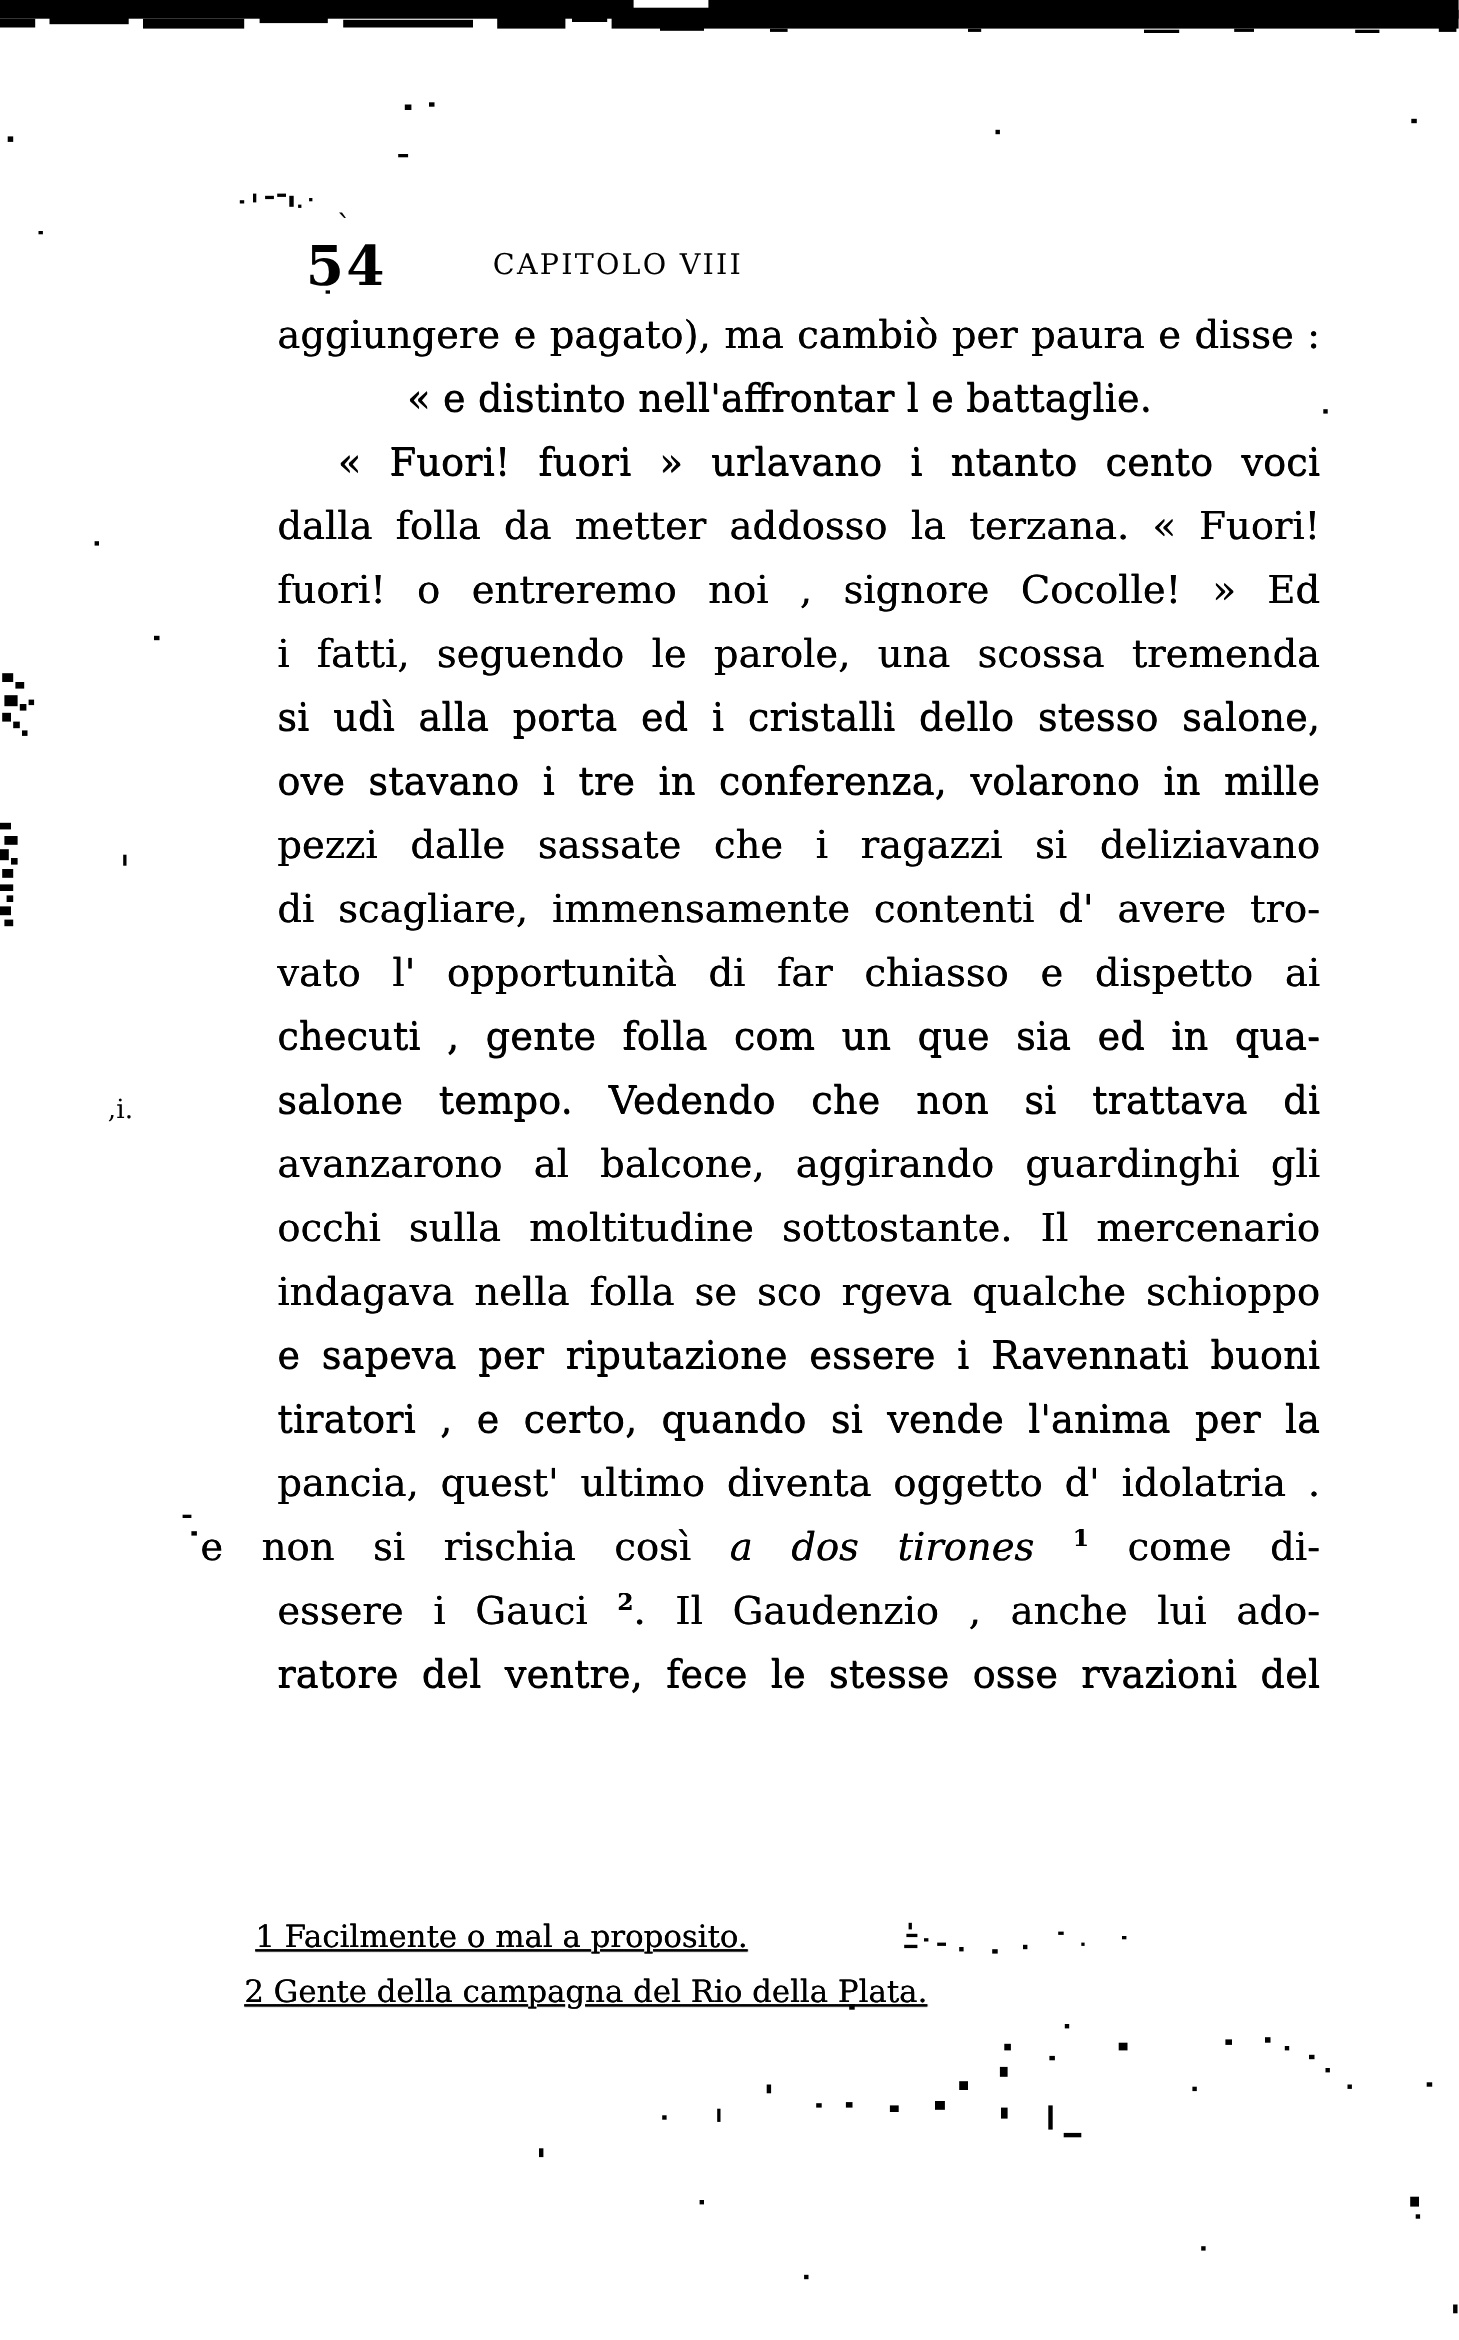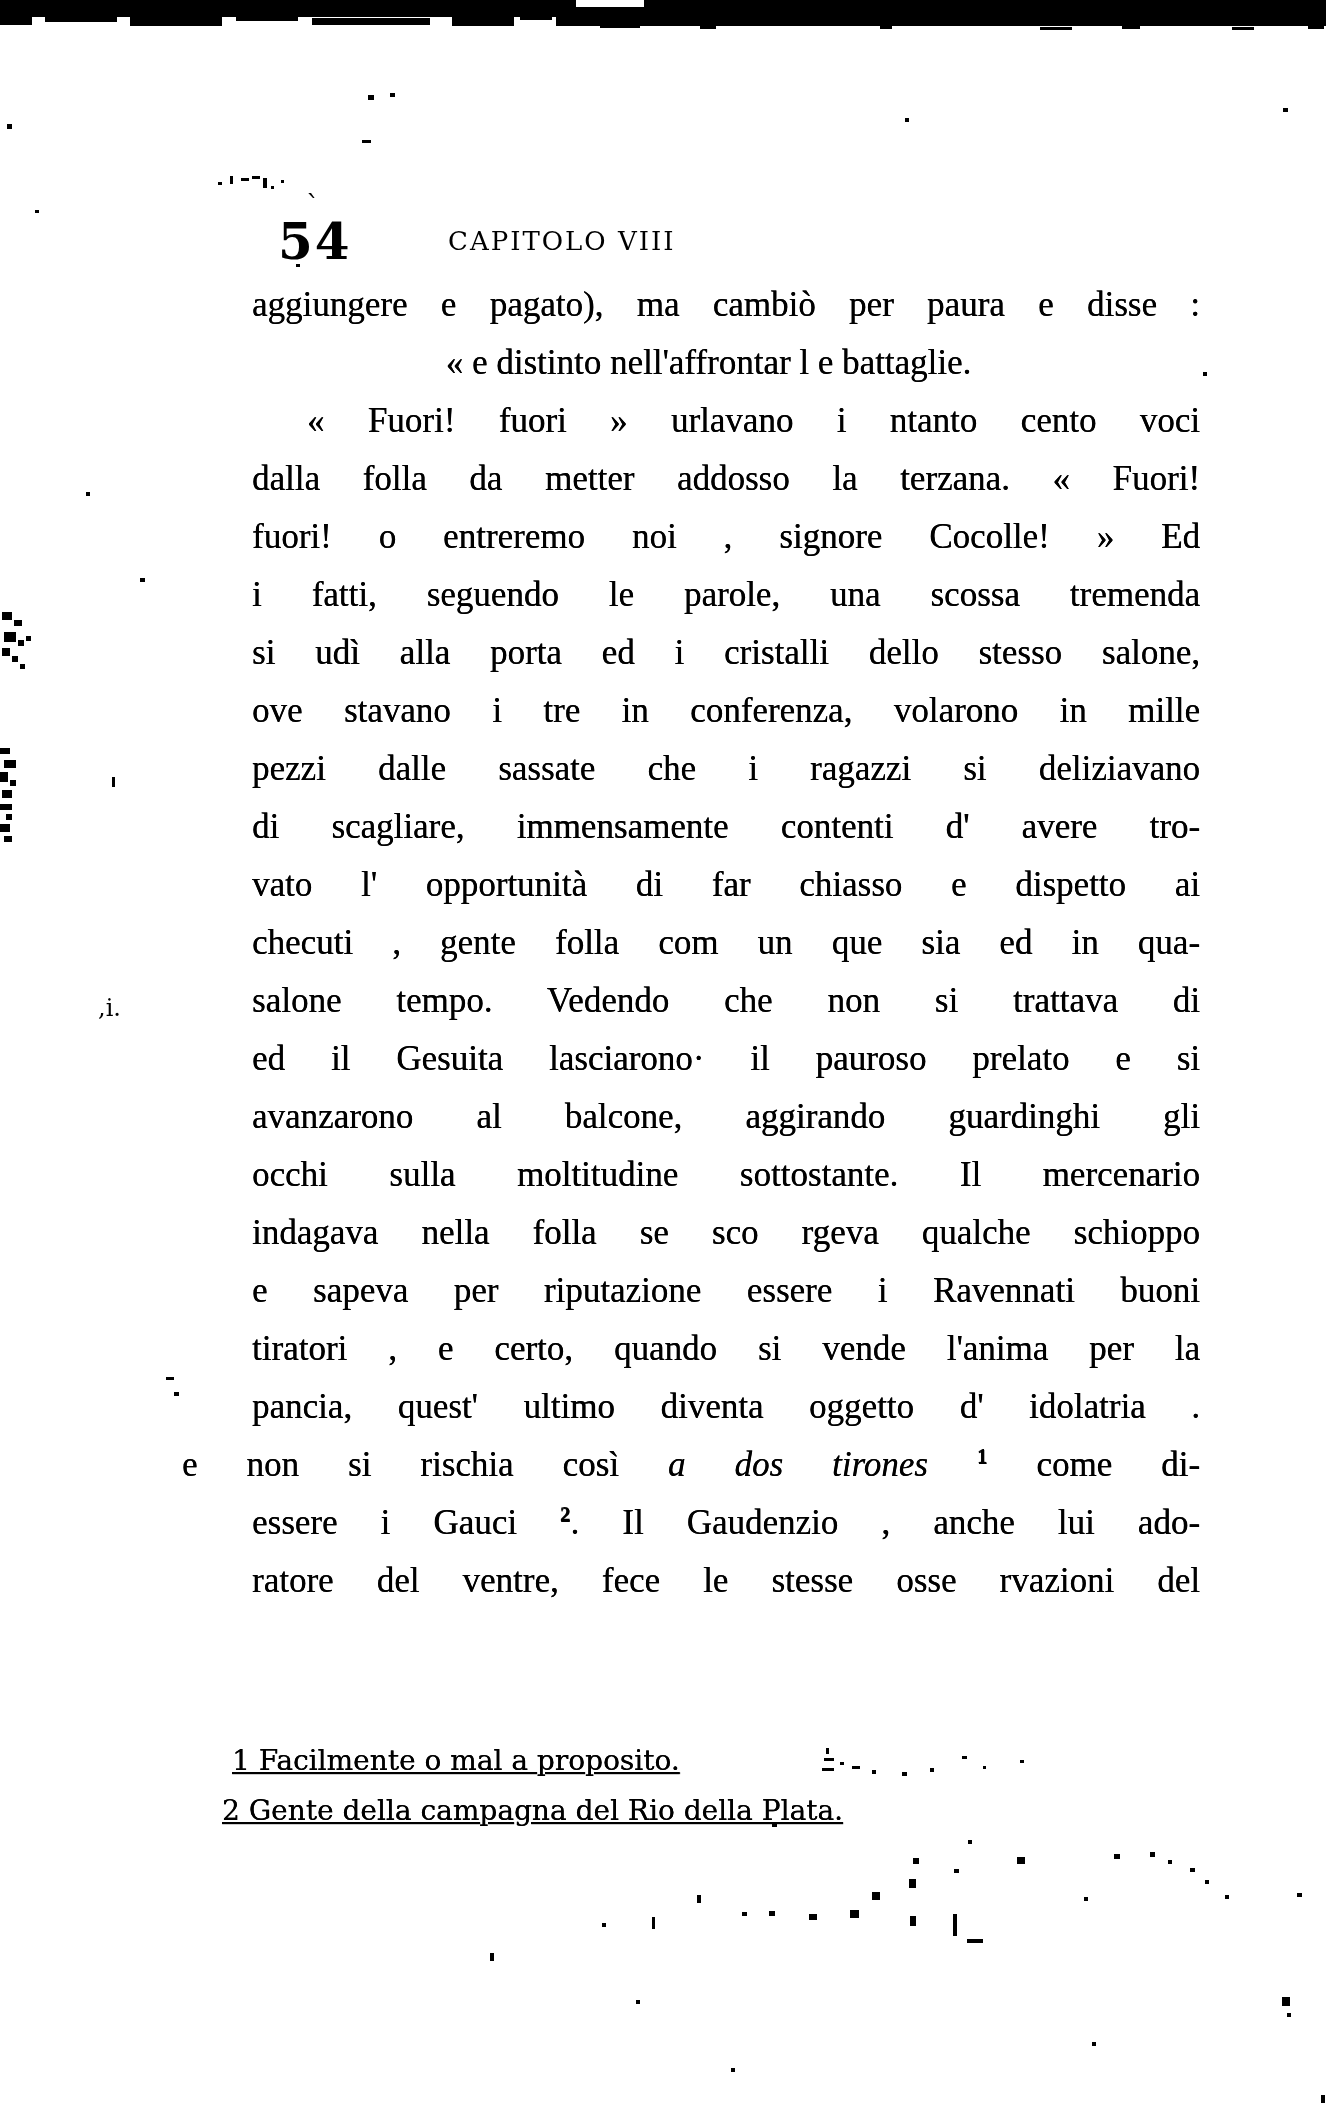--- a/index.html
+++ b/index.html
@@ -23,21 +23,21 @@
   .chapheader {
     position:absolute; left:448px; top:226px;
     font-size:26px; letter-spacing:2px; font-weight:500;
   }
 
   .bodytext {
     position:absolute; left:252px; top:276px; width:948px;
     font-size:35px; line-height:58px;
     text-shadow:0.3px 0.3px 0 #000;
   }
-  .line { text-align:justify; text-align-last:justify;font-family:Liberation Serif, serif; }
+  .line { text-align:justify; text-align-last:justify; }
   .line.noj { text-align:center; text-align-last:auto; }
   .it  { font-style:italic; }
   .sup { font-size:0.6em; vertical-align:super; line-height:0; font-weight:bold; }
 
   .footnotes {
     position:absolute; left:222px; top:1736px;
     font-size:28px; line-height:50px;
     text-shadow:0.2px 0.2px 0 #000;
     text-decoration:underline;
   }
@@ -66,21 +66,20 @@
       <div class="line"><span>dalla folla da metter addosso la terzana. « Fuori!</span></div>
       <div class="line"><span>fuori! o entreremo noi , signore Cocolle! » Ed</span></div>
       <div class="line"><span>i fatti, seguendo le parole, una scossa tremenda</span></div>
       <div class="line"><span>si udì alla porta ed i cristalli dello stesso salone,</span></div>
       <div class="line"><span>ove stavano i tre in conferenza, volarono in mille</span></div>
       <div class="line"><span>pezzi dalle sassate che i ragazzi si deliziavano</span></div>
       <div class="line"><span>di scagliare, immensamente contenti d' avere tro-</span></div>
       <div class="line"><span>vato l' opportunità di far chiasso e dispetto ai</span></div>
       <div class="line"><span>checuti , gente folla com un que sia ed in qua-</span></div>
       <div class="line"><span>salone tempo. Vedendo che non si trattava di</span></div>
-      <div class="line"><span>ed il Gesuita lasciarono· il pauroso prelato e si</span></div>
       <div class="line"><span>avanzarono al balcone, aggirando guardinghi gli</span></div>
       <div class="line"><span>occhi sulla moltitudine sottostante. Il mercenario</span></div>
       <div class="line"><span>indagava nella folla se sco rgeva qualche schioppo</span></div>
       <div class="line"><span>e sapeva per riputazione essere i Ravennati buoni</span></div>
       <div class="line"><span>tiratori , e certo, quando si vende l'anima per la</span></div>
       <div class="line"><span>pancia, quest' ultimo diventa oggetto d' idolatria .</span></div>
       <div class="line" style="margin-left: -70px;"><span>e non si rischia così </span><span class="it">a dos tirones</span><span> </span><span class="sup">1</span><span> come di-</span></div>
       <div class="line"><span>essere i Gauci </span><span class="sup">2</span><span>. Il Gaudenzio , anche lui ado-</span></div>
       <div class="line"><span>ratore del ventre, fece le stesse osse rvazioni del</span></div>
     </div>

